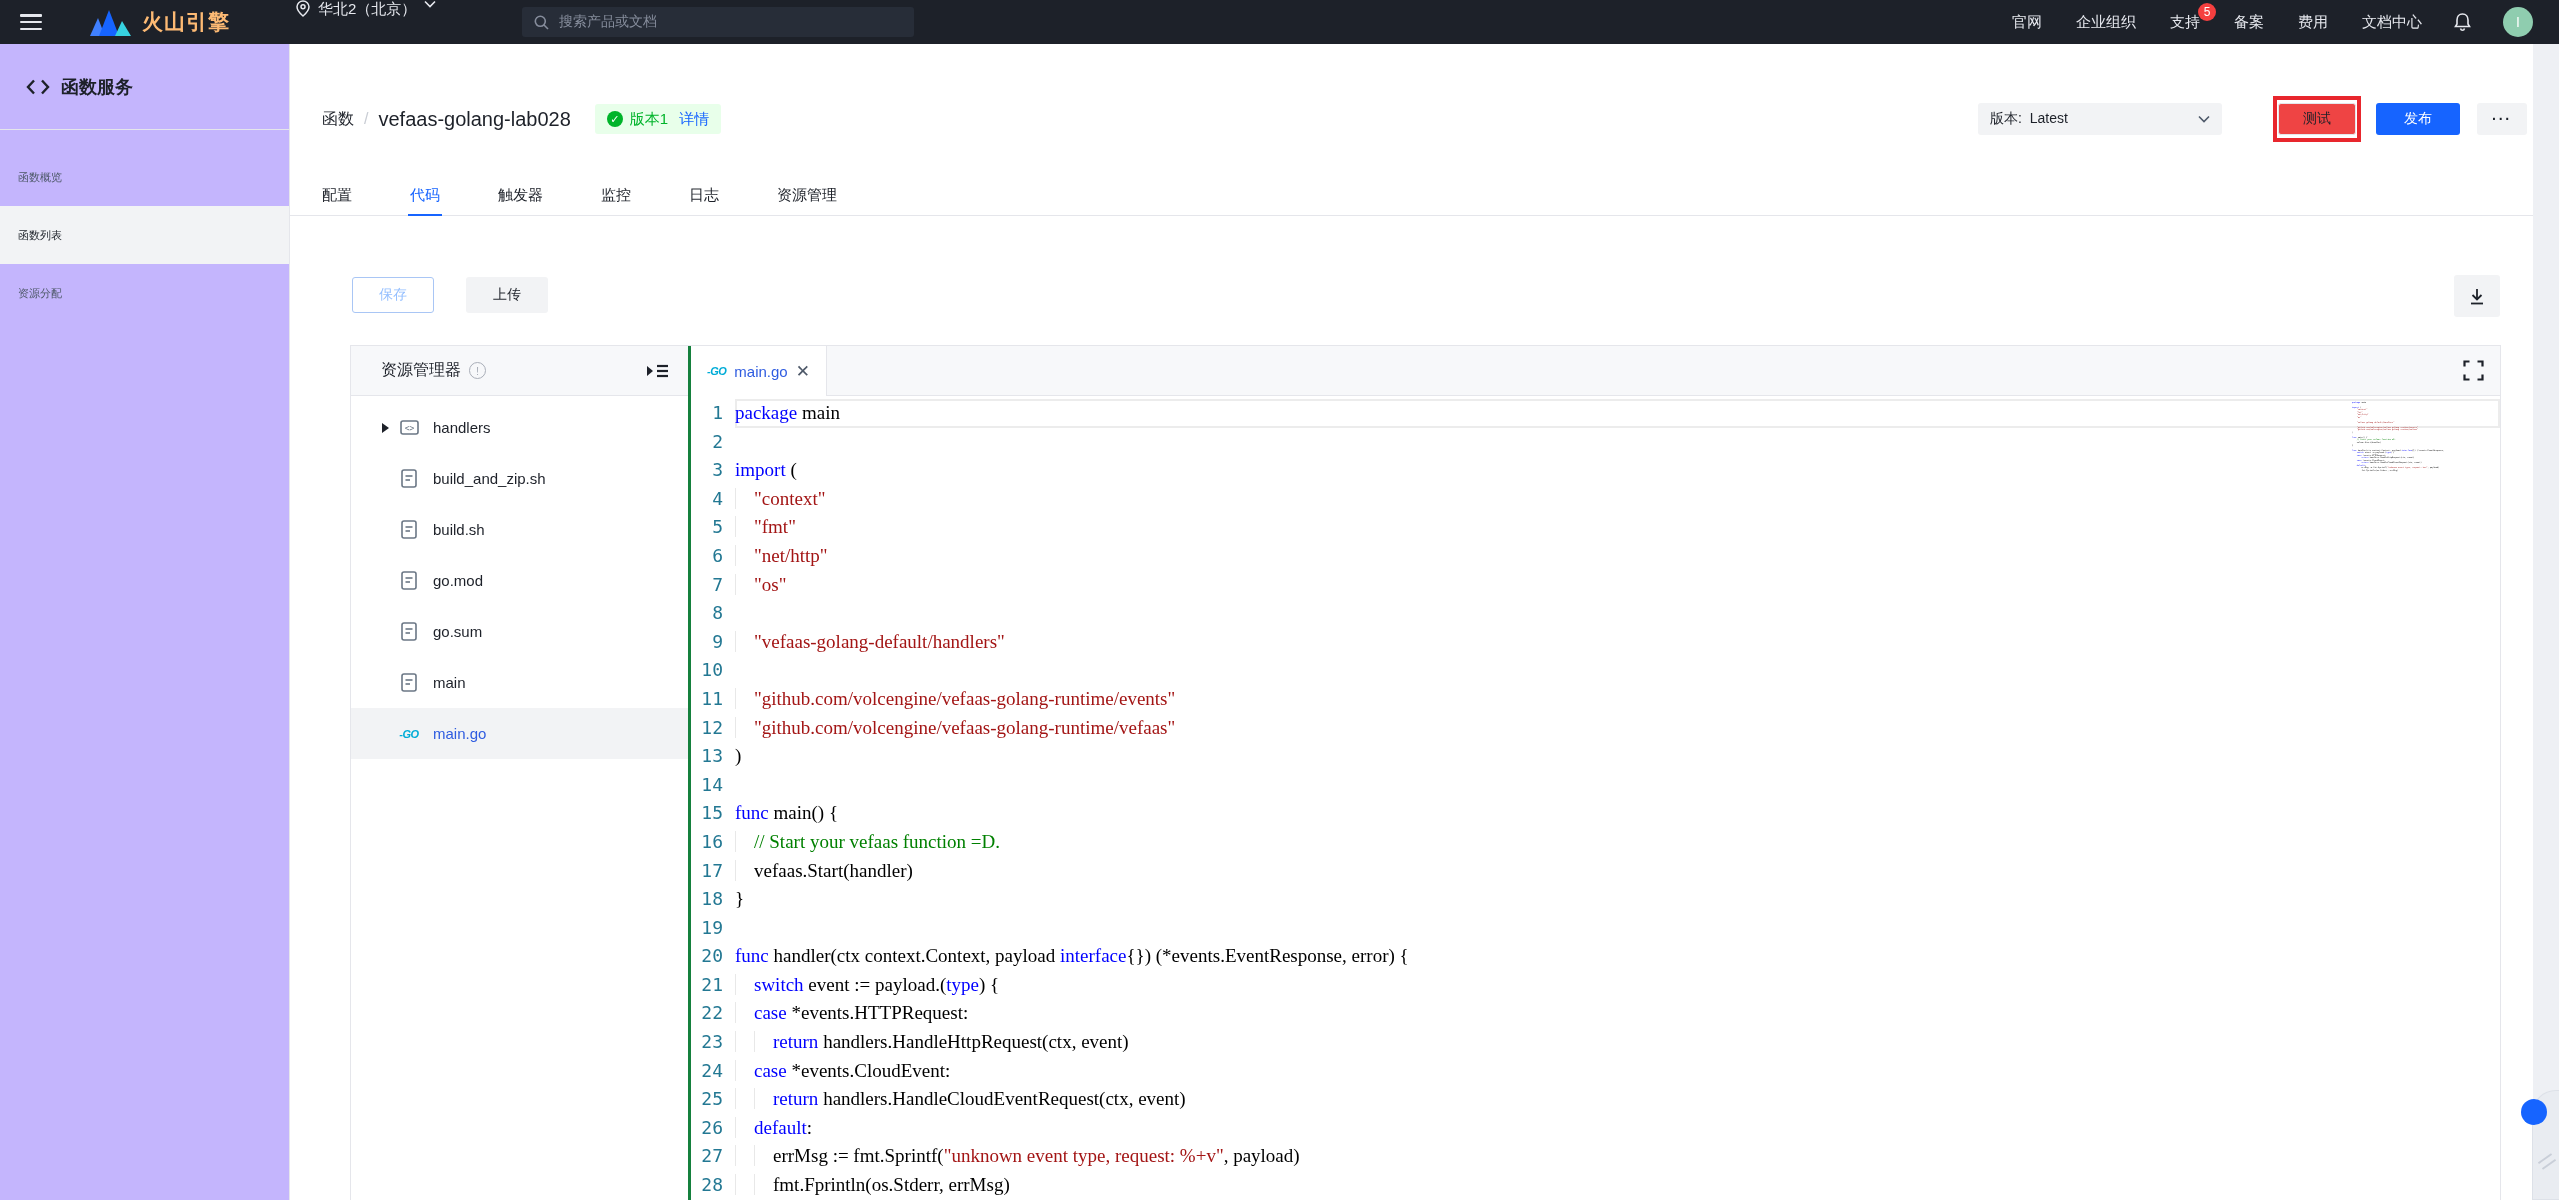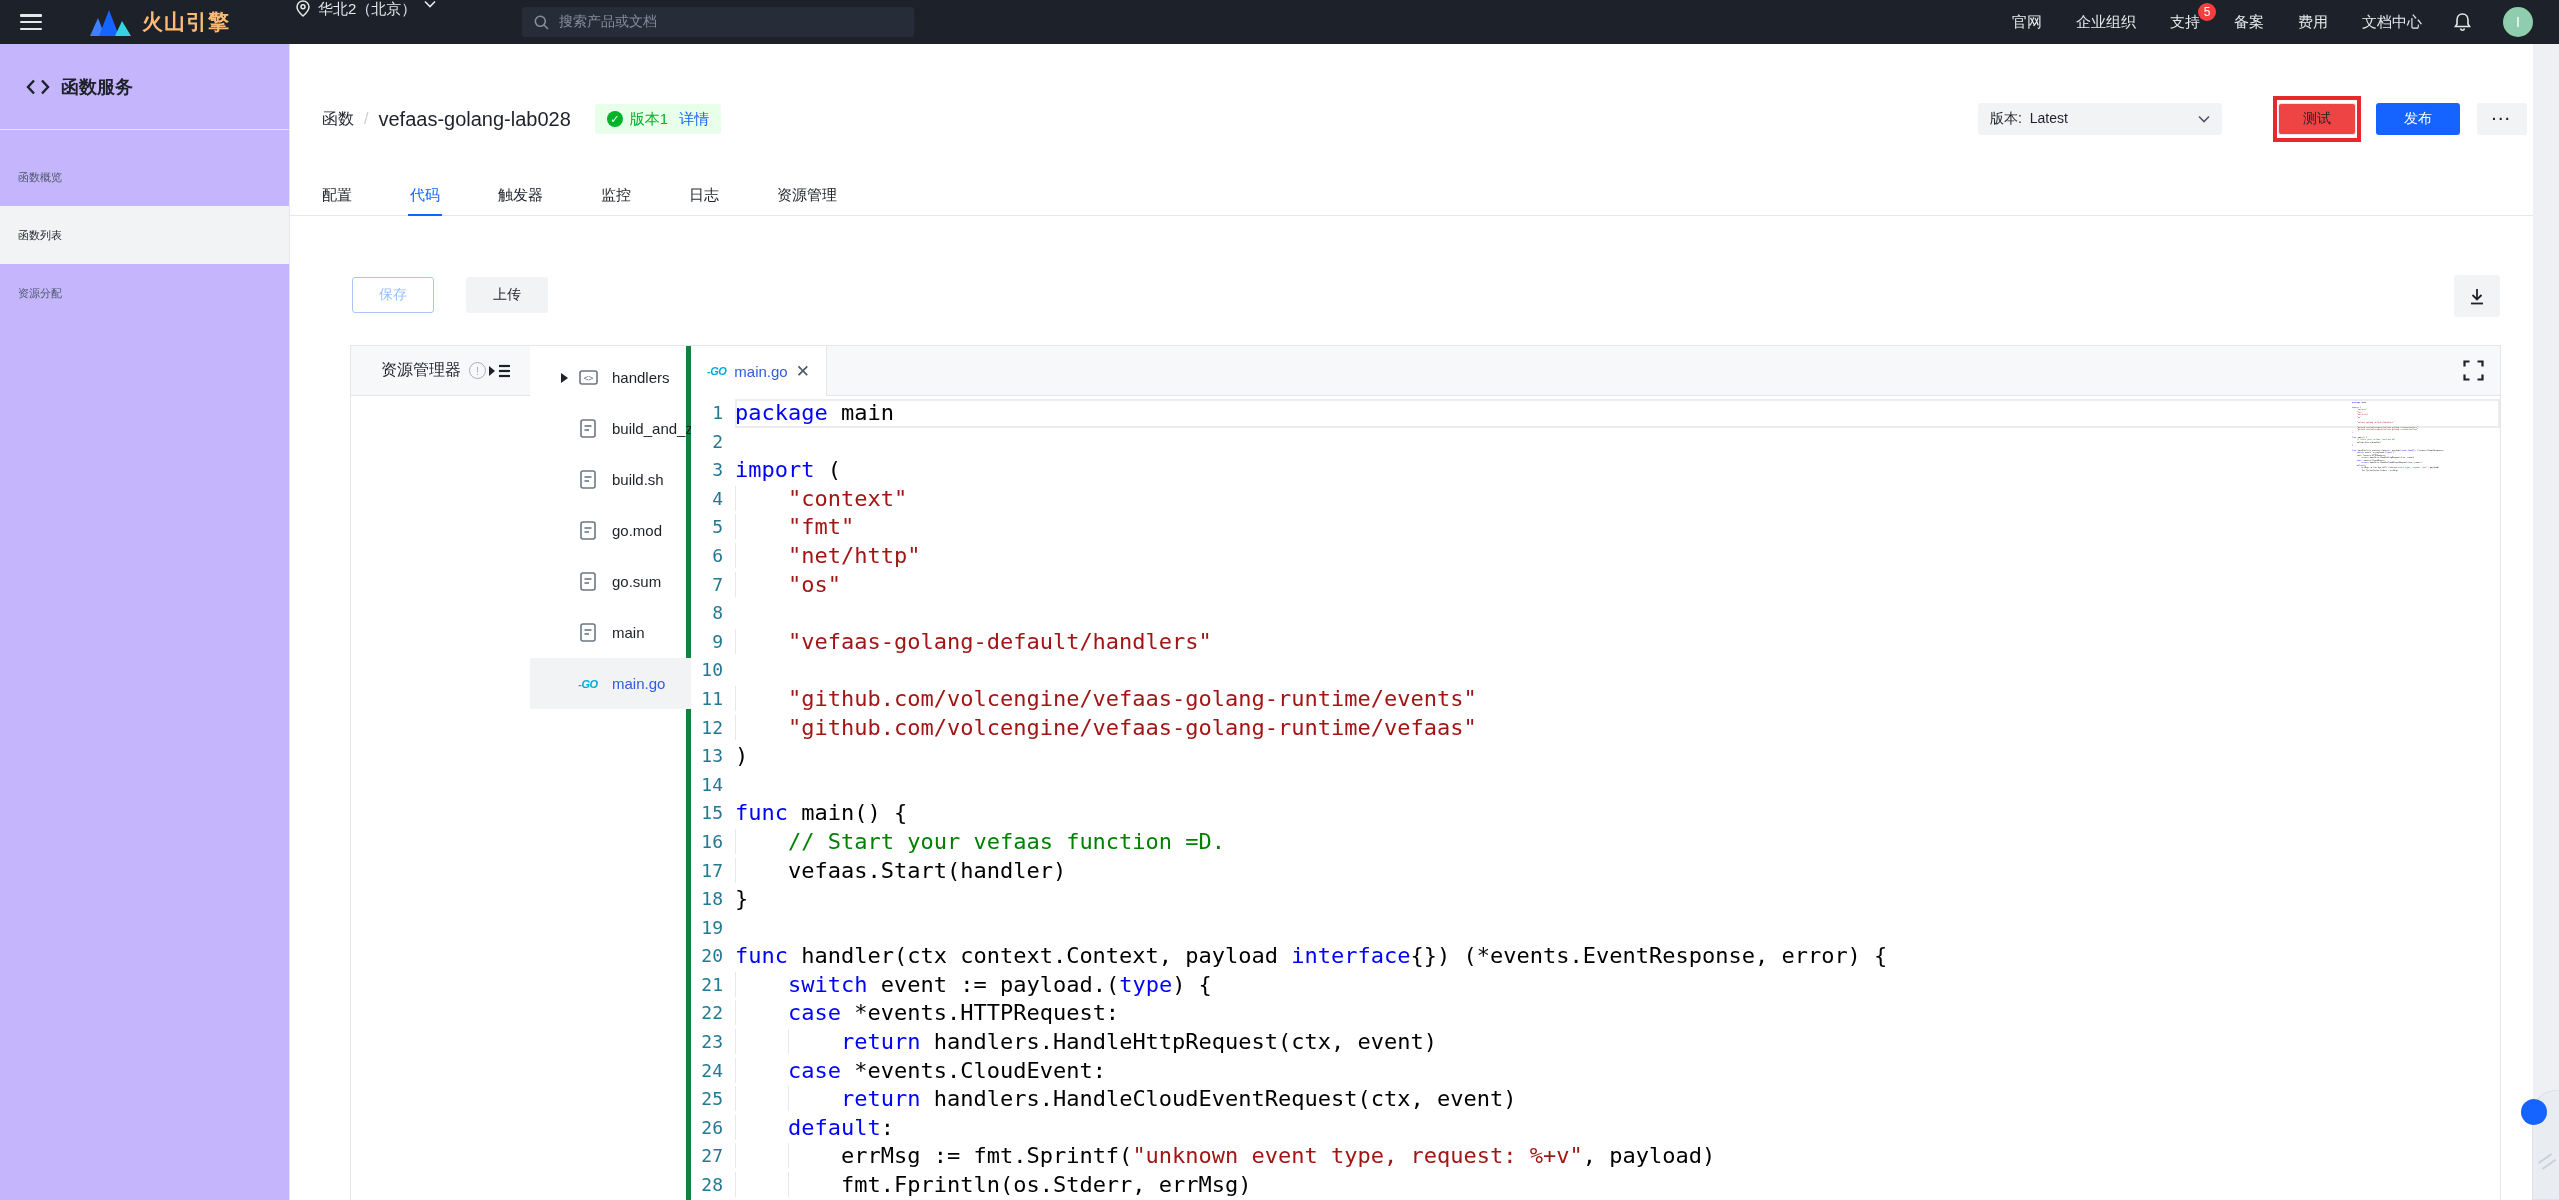--- a/index.html
+++ b/index.html
@@ -48,21 +48,21 @@
   .tabs { position:absolute; left:0; right:0; top:131px; height:41px; border-bottom:1px solid #e5e6eb; display:flex; align-items:stretch; padding-left:32px; gap:58px; }
   .tab { font-size:15px; color:#1d2129; display:flex; align-items:center; position:relative; cursor:pointer; }
   .tab.active { color:#1664ff; }
   .tab.active::after { content:""; position:absolute; left:-2px; right:-2px; bottom:-1px; height:2px; background:#1664ff; }
   
   .save-btn { position:absolute; left:62px; top:233px; width:82px; height:36px; background:#fff; border:1px solid #a9c6f5; border-radius:3px; color:#94bfff; font-size:14px; display:flex; align-items:center; justify-content:center; cursor:pointer; }
   .upload-btn { position:absolute; left:176px; top:233px; width:82px; height:36px; background:#f2f3f5; border-radius:3px; color:#1d2129; font-size:14px; display:flex; align-items:center; justify-content:center; cursor:pointer; }
   .download-btn { position:absolute; right:33px; top:231px; width:46px; height:42px; background:#f2f3f5; border-radius:3px; display:flex; align-items:center; justify-content:center; cursor:pointer; }
   
   .workbench { position:absolute; left:60px; top:301px; right:32px; bottom:0; border:1px solid #e5e6eb; border-bottom:none; display:flex; background:#fff; }
-  .explorer { width:340px; flex:none; border-right:5px solid #15803d; display:flex; flex-direction:row; }
+  .explorer { width:340px; flex:none; border-right:3px solid #15803d; display:flex; flex-direction:column; }
   .exp-head { height:50px; flex:none; background:#f7f8fa; border-bottom:1px solid #e5e6eb; display:flex; align-items:center; padding:0 18px 0 30px; font-size:16px; color:#1d2129; }
   .exp-title { margin-right:8px; }
   .info-icon { width:17px; height:17px; border:1.5px solid #a9aeb8; border-radius:50%; color:#a9aeb8; font-size:11px; display:flex; align-items:center; justify-content:center; flex:none; }
   .exp-head .spacer { flex:1; }
   .exp-list { padding-top:6px; }
   .file-row { height:51px; display:flex; align-items:center; padding-left:30px; font-size:15px; color:#1d2129; cursor:pointer; }
   .file-row.active { background:#f2f3f5; color:#2f5ce0; }
   .caret { width:18px; flex:none; display:flex; align-items:center; color:#1d2129; }
   .f-icon { width:20px; flex:none; display:flex; align-items:center; justify-content:center; }
   .f-label { margin-left:14px; }
@@ -70,21 +70,21 @@
   .go-logo { color:#00acd7; font-weight:bold; font-style:italic; font-size:11px; letter-spacing:-0.5px; white-space:nowrap; }
   
   .editor { flex:1; min-width:0; display:flex; flex-direction:column; position:relative; }
   .tabbar { height:50px; flex:none; background:#f7f8fa; border-bottom:1px solid #e5e6eb; display:flex; position:relative; }
   .etab { width:136px; background:#fff; border-right:1px solid #e5e6eb; margin-bottom:-1px; display:flex; align-items:center; justify-content:center; gap:8px; font-size:15px; color:#2f5ce0; cursor:pointer; }
   .close-x { color:#4e5969; font-size:17px; cursor:pointer; line-height:1; }
   .fullscreen { position:absolute; right:16px; top:14px; cursor:pointer; }
   .code { flex:1; position:relative; background:#fff; padding-top:3px; font-family:"DejaVu Sans Mono","Liberation Mono",monospace; overflow:hidden; }
   .cl { display:flex; height:28.6px; line-height:28.6px; }
   .ln { width:44px; flex:none; text-align:right; padding-right:12px; color:#237893; font-size:18px; cursor:pointer; }
-  .lc { flex:1; white-space:pre; font-size:22px; color:#000; cursor:text; }
+  .lc { flex:1; white-space:pre; font-size:19px; color:#000; cursor:text;font-family:Liberation Serif, serif; }
   .cl.cur .lc { box-shadow:inset 0 0 0 2px #ececec; }
   .tok.k { color:#0000ff; }
   .tok.s { color:#a31515; }
   .tok.c { color:#008000; }
   .ind { box-shadow:inset 1px 0 0 #e8e8e8; }
   .minimap { position:absolute; top:5px; right:56px; width:92px; height:80px; overflow:hidden; cursor:pointer; }
   .minimap-inner { transform:scale(0.28); transform-origin:0 0; width:340px; white-space:pre; font-size:7px; line-height:9px; color:#000; font-family:"DejaVu Sans Mono",monospace; }
   
   .float-widget { position:absolute; right:0; top:1090px; width:27px; height:110px; background:#e9ecf1; border:1px solid #dde1e8; border-right:none; border-radius:24px 0 0 0; z-index:9; cursor:pointer; }
   .blue-dot { position:absolute; left:-12px; top:8px; width:26px; height:26px; border-radius:50%; background:#1664ff; }

